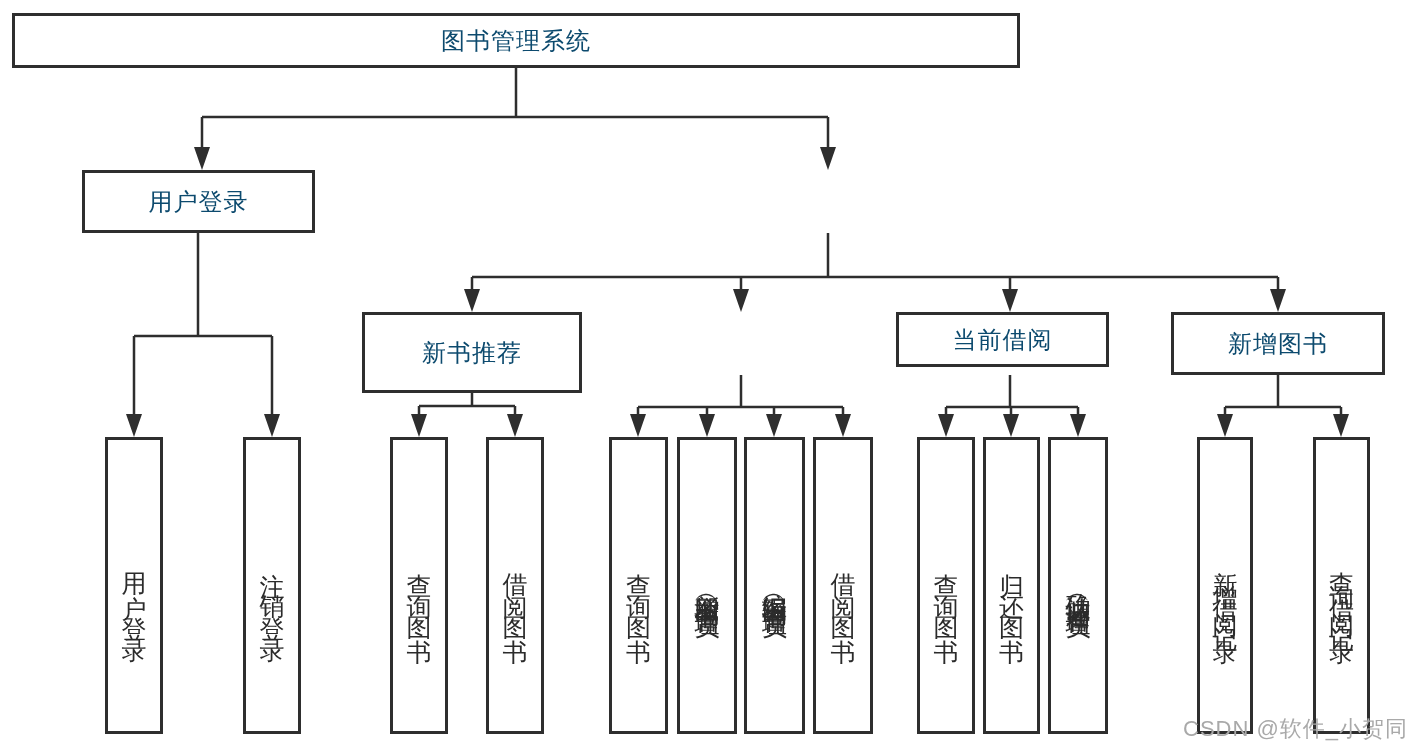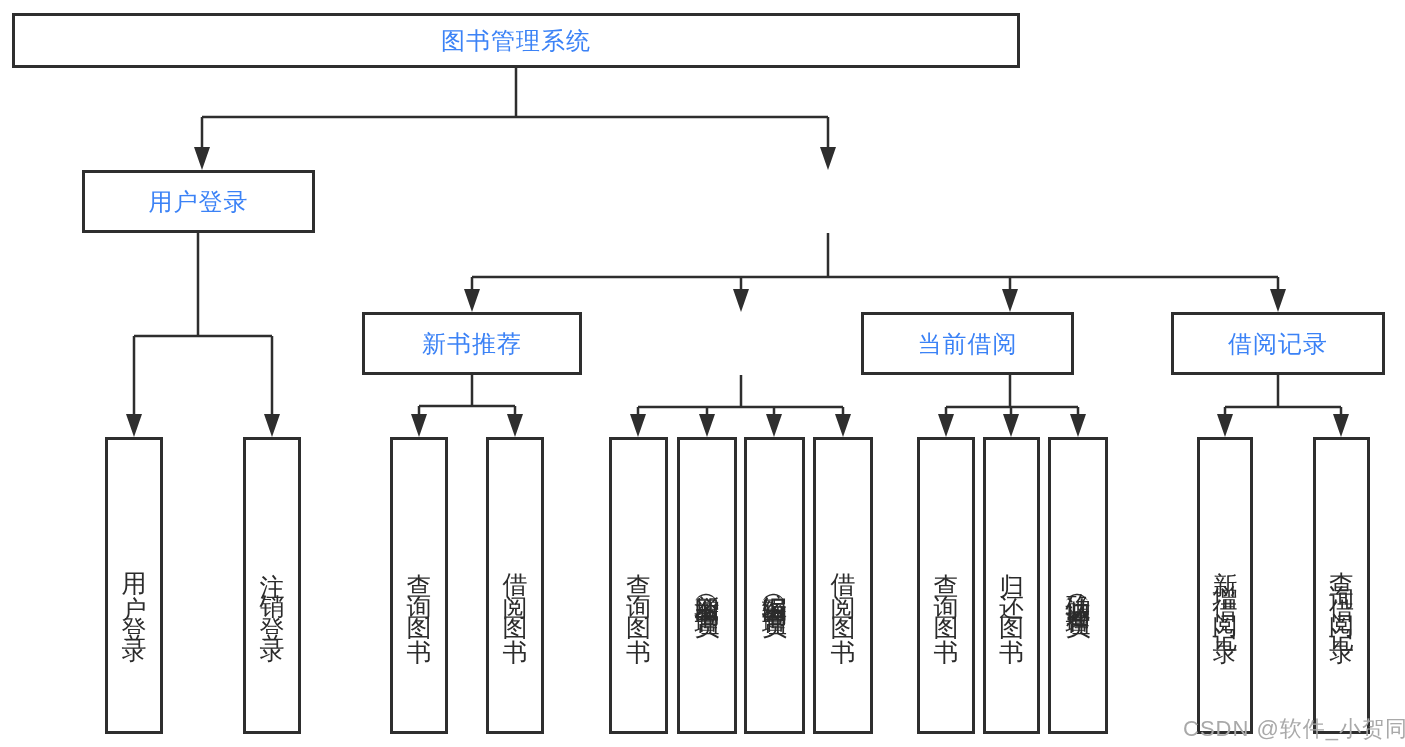--- a/index.html
+++ b/index.html
@@ -21,21 +21,21 @@
     box-sizing: border-box;
     border: 3px solid #2e2e2e;
     background: #ffffff;
     display: flex;
     align-items: center;
     justify-content: center;
     z-index: 2;
   }
   .hlabel {
     font-size: 24px;
-    color: #3b82f6;
+    color: #0c4a6e;
     letter-spacing: 1px;
     white-space: nowrap;
   }
   .vtext {
     writing-mode: vertical-rl;
     text-orientation: mixed;
     font-size: 25px;
     line-height: 1;
     color: #2b2b2b;
   }
@@ -92,28 +92,28 @@
   </svg>
 
   <div class="box" style="left:12px;top:13px;width:1008px;height:55px">
     <span class="hlabel">图书管理系统</span>
   </div>
 
   <div class="box" style="left:82px;top:170px;width:233px;height:63px">
     <span class="hlabel">用户登录</span>
   </div>
 
-  <div class="box" style="left:362px;top:312px;width:220px;height:63px">
+  <div class="box" style="left:362px;top:312px;width:220px;height:81px">
     <span class="hlabel">新书推荐</span>
   </div>
-  <div class="box" style="left:861px;top:312px;width:213px;height:63px">
+  <div class="box" style="left:896px;top:312px;width:213px;height:55px">
     <span class="hlabel">当前借阅</span>
   </div>
   <div class="box" style="left:1171px;top:312px;width:214px;height:63px">
-    <span class="hlabel">借阅记录</span>
+    <span class="hlabel">新增图书</span>
   </div>
 
   <div class="box" style="left:105px;top:437px;width:58px;height:297px">
     <span class="vtext v4">用户登录</span>
   </div>
   <div class="box" style="left:243px;top:437px;width:58px;height:297px">
     <span class="vtext v4">注销登录</span>
   </div>
 
   <div class="box" style="left:390px;top:437px;width:58px;height:297px">

